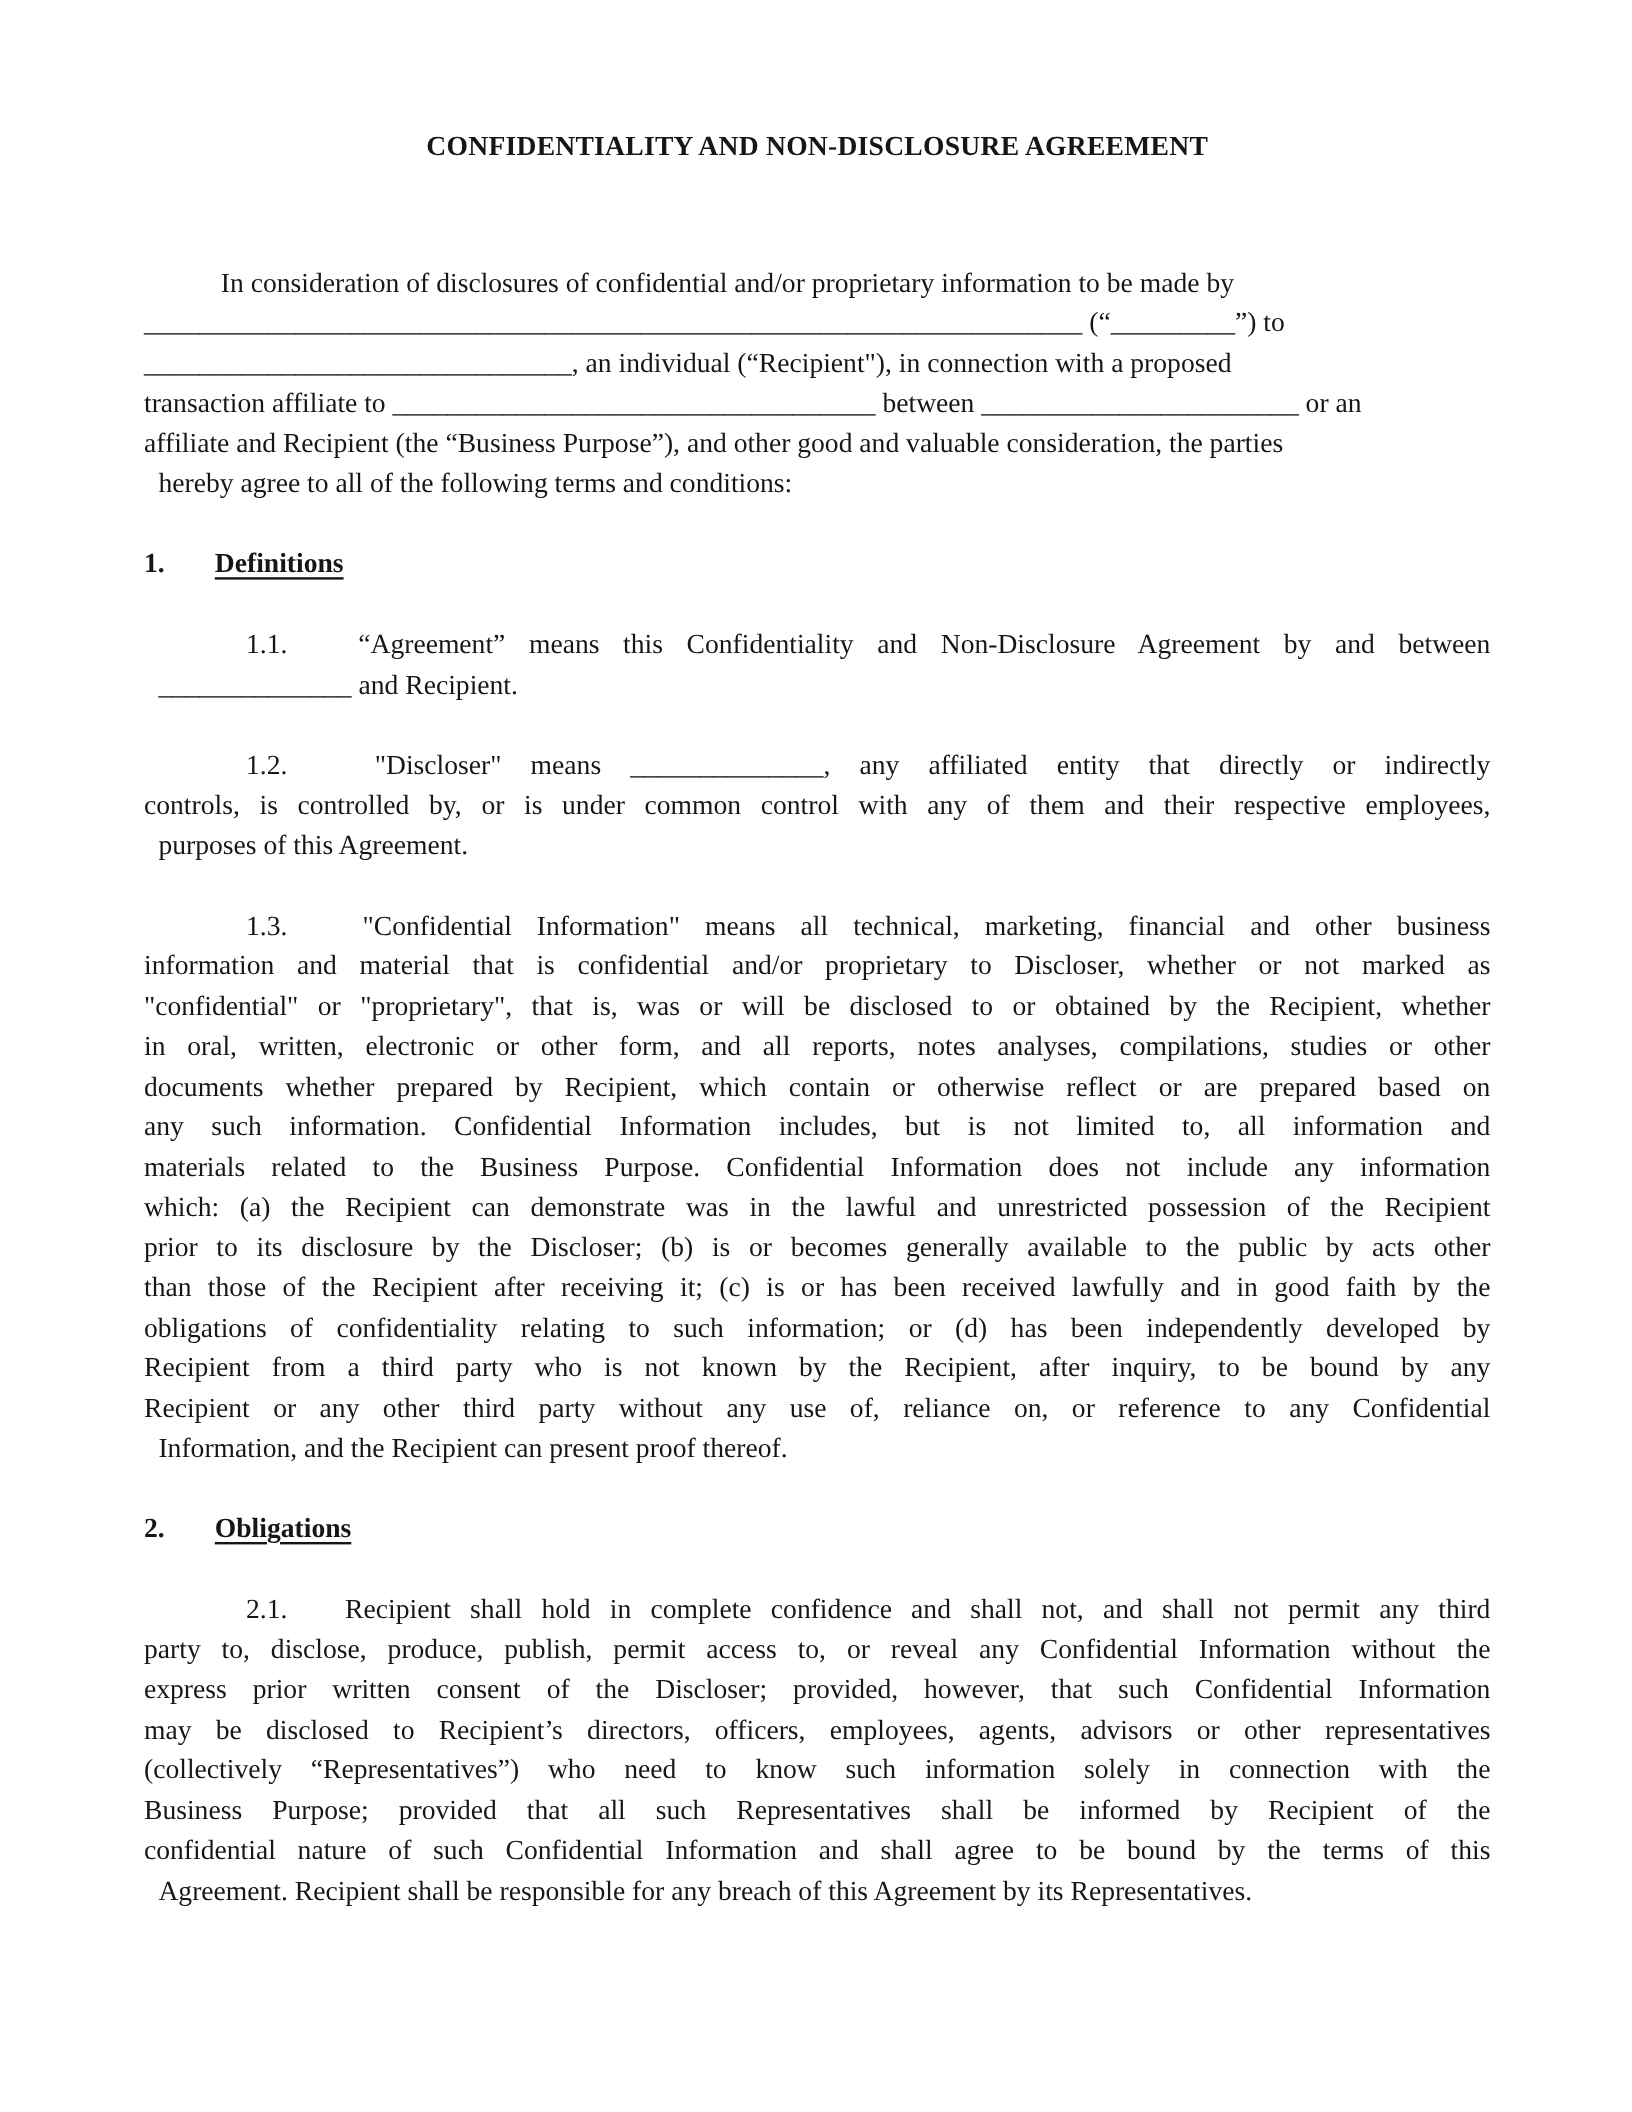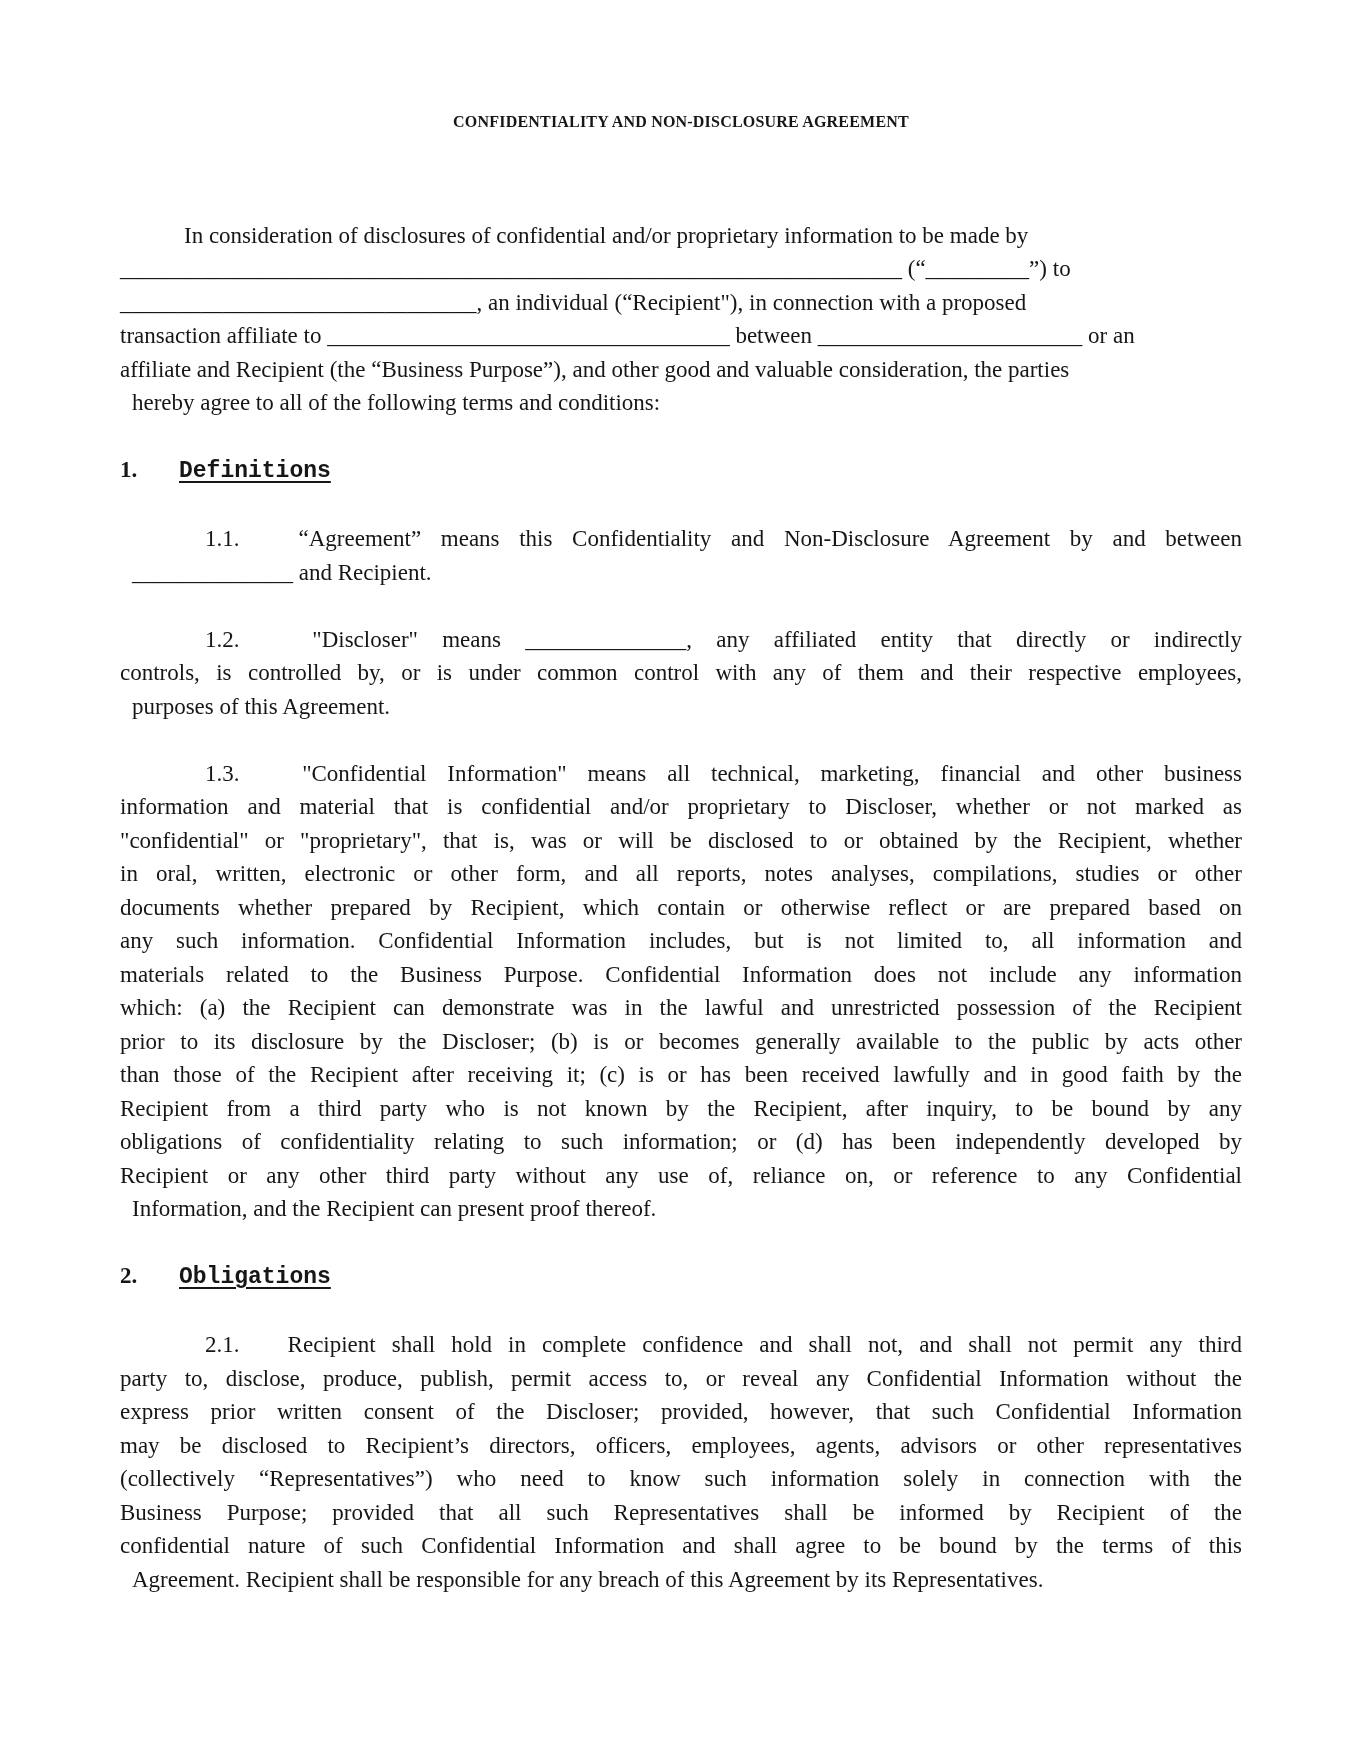--- a/index.html
+++ b/index.html
@@ -12,21 +12,21 @@
     height: 1760px;
     box-sizing: border-box;
     padding: 105px 118px 0 120px;
     font-family: "Liberation Serif", "DejaVu Serif", serif;
     font-size: 23px;
     line-height: 33.5px;
     color: #161616;
     overflow: hidden;
   }
   .title {
-    font-size: 16px;
+    font-size: 23px;
     font-weight: bold;
     text-align: center;
     margin: 0 0 80px 0;
     letter-spacing: 0.2px;
   }
   .para {
     margin: 0 0 33.5px 0;
   }
   .para .line {
     text-align: justify;
@@ -52,21 +52,20 @@
     margin: 0 0 33.5px 0;
   }
   .heading .hnum {
     display: inline-block;
     width: 59px;
     font-weight: bold;
   }
   .heading .htitle {
     text-decoration: underline;
     text-underline-offset: 4px;
-    font-family: Liberation Mono, monospace;
   }
 </style>
 </head>
 <body>
 
 <div class="doc">
 
   <h1 class="title">CONFIDENTIALITY AND NON-DISCLOSURE AGREEMENT</h1>
 
   <div class="para left-aligned">
@@ -97,22 +96,22 @@
       <div class="line">1.3.&nbsp;&nbsp; "Confidential Information" means all technical, marketing, financial and other business</div>
       <div class="line">information and material that is confidential and/or proprietary to Discloser, whether or not marked as</div>
       <div class="line">"confidential" or "proprietary", that is, was or will be disclosed to or obtained by the Recipient, whether</div>
       <div class="line">in oral, written, electronic or other form, and all reports, notes analyses, compilations, studies or other</div>
       <div class="line">documents whether prepared by Recipient, which contain or otherwise reflect or are prepared based on</div>
       <div class="line">any such information. Confidential Information includes, but is not limited to, all information and</div>
       <div class="line">materials related to the Business Purpose. Confidential Information does not include any information</div>
       <div class="line">which: (a) the Recipient can demonstrate was in the lawful and unrestricted possession of the Recipient</div>
       <div class="line">prior to its disclosure by the Discloser; (b) is or becomes generally available to the public by acts other</div>
       <div class="line">than those of the Recipient after receiving it; (c) is or has been received lawfully and in good faith by the</div>
+      <div class="line">obligations of confidentiality relating to such information; or (d) has been independently developed by</div>
       <div class="line">Recipient from a third party who is not known by the Recipient, after inquiry, to be bound by any</div>
-      <div class="line">obligations of confidentiality relating to such information; or (d) has been independently developed by</div>
       <div class="line">Recipient or any other third party without any use of, reliance on, or reference to any Confidential</div>
       <div class="line last">Information, and the Recipient can present proof thereof.</div>
     </div>
 
   <div class="heading">
     <span class="hnum">2.</span><span class="htitle">Obligations</span>
   </div>
 
   <div class="para">
       <div class="line">2.1.&nbsp;&nbsp; Recipient shall hold in complete confidence and shall not, and shall not permit any third</div>

